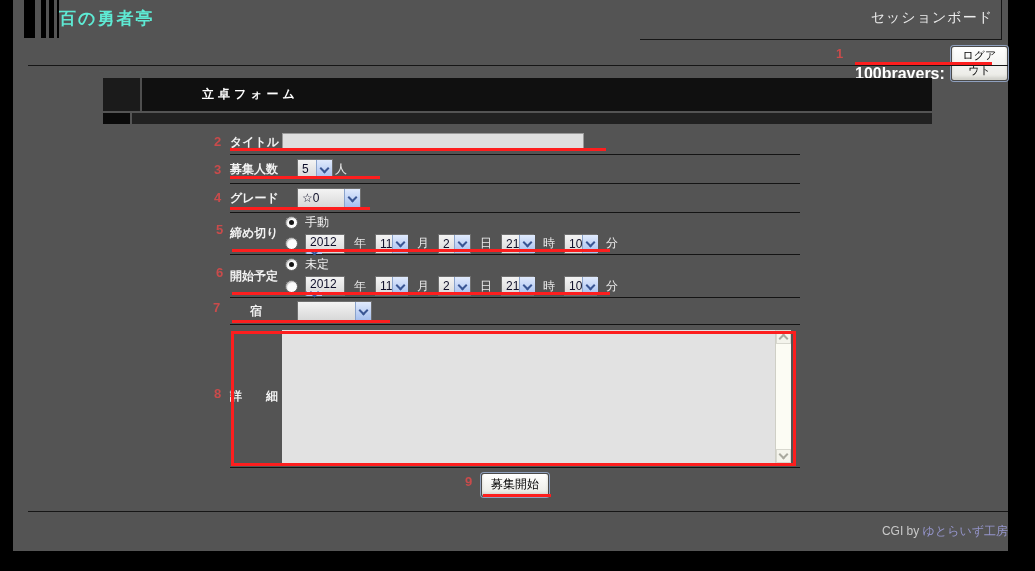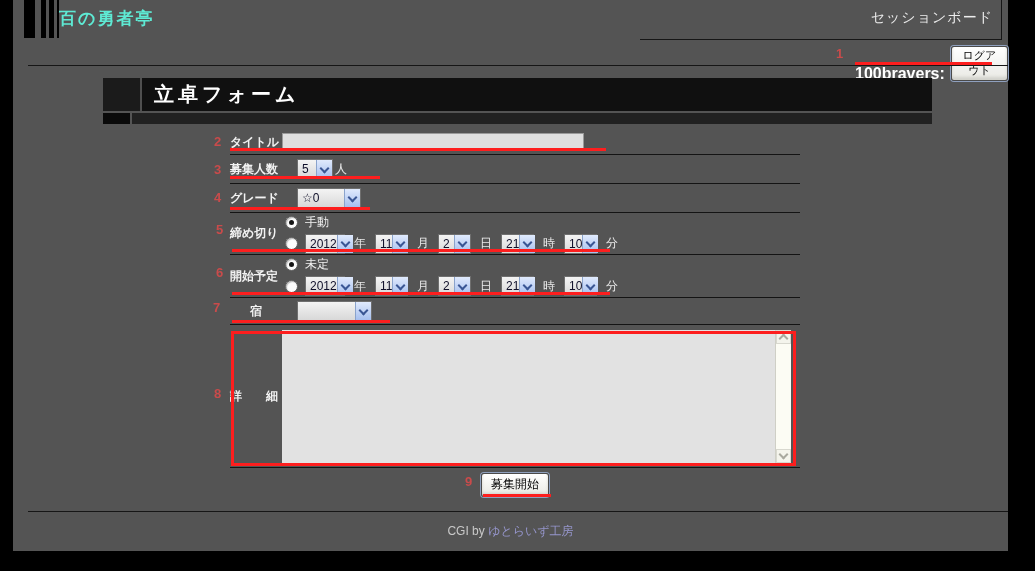--- a/index.html
+++ b/index.html
@@ -29,22 +29,22 @@
        box-shadow:0 0 0 1px #8fa0be, inset 0 -3px 3px #d2d2cc;color:#000;font-size:11px;
        padding:1px 7px 2px 7px;cursor:pointer;font-family:inherit;}
   .hline{position:absolute;background:#161616;height:1px;}
   .line-top{left:15px;top:65px;width:980px;}
   .line-footer{left:15px;top:511px;width:980px;}
 
   
   .band{position:absolute;left:90px;top:78px;width:829px;}
   .band-r1{height:33px;background:#101010;display:flex;}
   .band-r1-sq{width:37px;background:#1b1b1b;border-right:2px solid #4f4f4f;}
-  .band-title{flex:1;color:#ffffff;font-size:20px;font-weight:bold;letter-spacing:4px;
-              line-height:33px;padding-left:12px;}
+  .band-title{flex:1;color:#ffffff;font-size:12px;font-weight:bold;letter-spacing:4px;
+              line-height:33px;padding-left:12px;margin-left:48px;}
   .band-r2{height:11px;display:flex;margin-top:2px;}
   .band-r2-sq{width:27px;background:#0a0a0a;}
   .band-r2-bar{flex:1;background:#212121;margin-left:2px;}
 
   
   .form{position:absolute;left:217px;top:130px;width:570px;}
   .frow{display:flex;align-items:center;border-bottom:1px solid #141414;box-sizing:border-box;}
   .flabel{width:52px;color:#f2f2f2;font-size:12px;font-weight:bold;flex:none;}
   .flabel.center{text-align:center;}
   .r-title{height:25px;justify-content:center;}
@@ -62,21 +62,21 @@
   .text-input{width:302px;height:18px;background:#dfdfdf;border:1px solid #9a9a9a;
               border-radius:0;font-size:12px;padding:0 3px;box-sizing:border-box;}
 
   .sel{display:inline-flex;align-items:stretch;height:20px;border:1px solid #6f6f6f;
        background:linear-gradient(#f4f4f4,#d8d8d8);box-sizing:border-box;}
   .sel-v{flex:1;display:flex;align-items:center;padding-left:4px;font-size:12px;color:#10102a;}
   .sel-btn{width:15px;flex:none;background:linear-gradient(#e0eafd,#a6bfee);
            border-left:1px solid #8aa3cc;display:flex;align-items:center;justify-content:center;}
   .chev{display:block;width:5px;height:5px;border-right:2px solid #3a5694;
         border-bottom:2px solid #3a5694;transform:rotate(45deg);margin-top:-2px;}
-  .w36{width:36px;} .w64{width:64px;} .w75{width:75px;} .w40{width:40px;} .w33{width:33px;}
+  .w36{width:36px;} .w64{width:64px;} .w75{width:75px;} .w40{width:40px;flex-direction:column;} .w33{width:33px;}
 
   .stack{display:flex;flex-direction:column;justify-content:center;gap:3px;padding-left:3px;}
   .radio-line{display:flex;align-items:center;gap:7px;}
   .radio{width:11px;height:11px;border-radius:50%;background:#fdfdfd;border:1px solid #5e5e5e;
          box-shadow:inset 1px 1px 1px #b9b9b9;flex:none;position:relative;}
   .radio.checked::after{content:"";position:absolute;left:3px;top:3px;width:5px;height:5px;
          border-radius:50%;background:#151515;}
   .radio-label{color:#f0f0f0;font-size:12px;}
 
   .textarea-wrap{width:509px;height:133px;background:#e2e2e2;display:flex;box-sizing:border-box;}
@@ -85,21 +85,21 @@
   .scrollbar{width:15px;flex:none;background:#fcfcf4;border-left:1px solid #cfcfc6;
              display:flex;flex-direction:column;justify-content:space-between;}
   .sb-btn{height:14px;background:#f4f4ec;border:1px solid #d8d8cf;display:flex;
           align-items:center;justify-content:center;box-sizing:border-box;}
   .sb-chev{display:block;width:5px;height:5px;border-right:2px solid #a9a99f;
            border-bottom:2px solid #a9a99f;}
   .sb-up{transform:rotate(-135deg);margin-top:3px;}
   .sb-down{transform:rotate(45deg);margin-top:-2px;}
   .submit-btn{font-size:12px;padding:2px 9px 3px 9px;}
 
-  .footer-text{position:absolute;left:0;top:523px;width:100%;text-align:center;
+  .footer-text{position:absolute;left:0;top:523px;width:100%;text-align:right;
                color:#c9c9c9;font-size:12px;}
   .footer-link{color:#9595cb;text-decoration:none;}
 
   
   .ann-num{position:absolute;color:#c94b4b;font-size:13px;font-weight:bold;z-index:20;}
   .ann-line{position:absolute;height:3px;background:#fd1e1e;z-index:20;}
   .ann-box{position:absolute;border:3px solid #fd1e1e;z-index:20;}
   .n1{left:823px;top:46px;} .l1{left:842px;top:62px;width:137px;}
   .n2{left:201px;top:134px;} .l2{left:217px;top:148px;width:376px;}
   .n3{left:201px;top:162px;} .l3{left:217px;top:176px;width:150px;}

